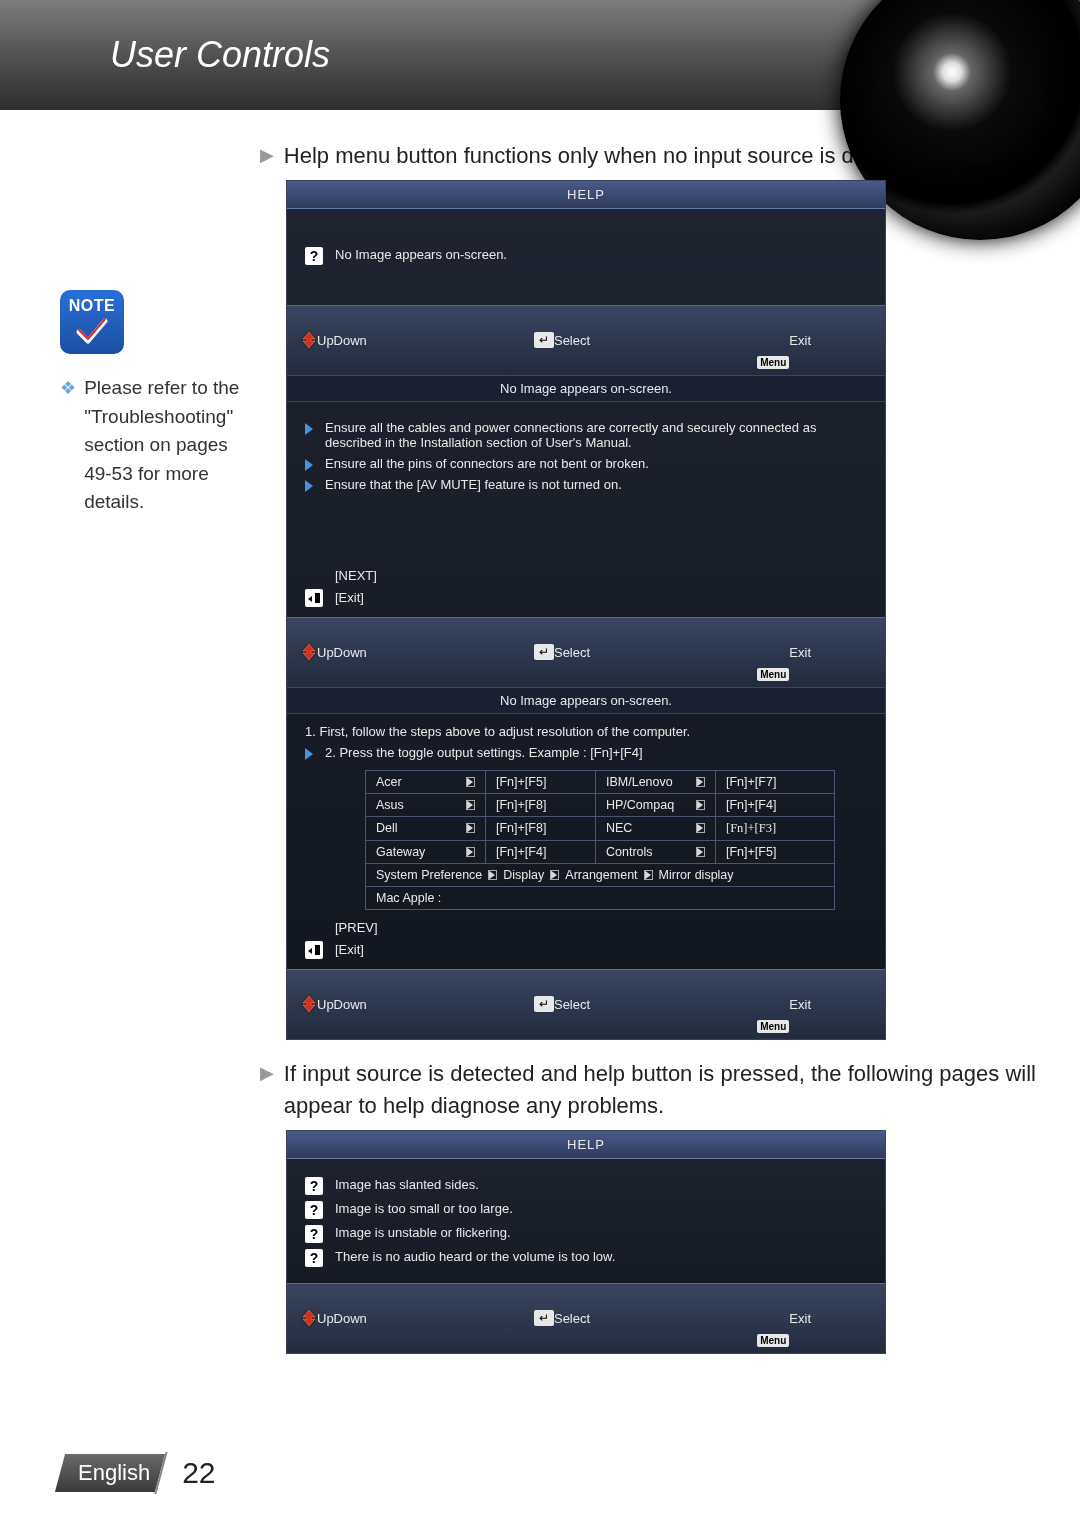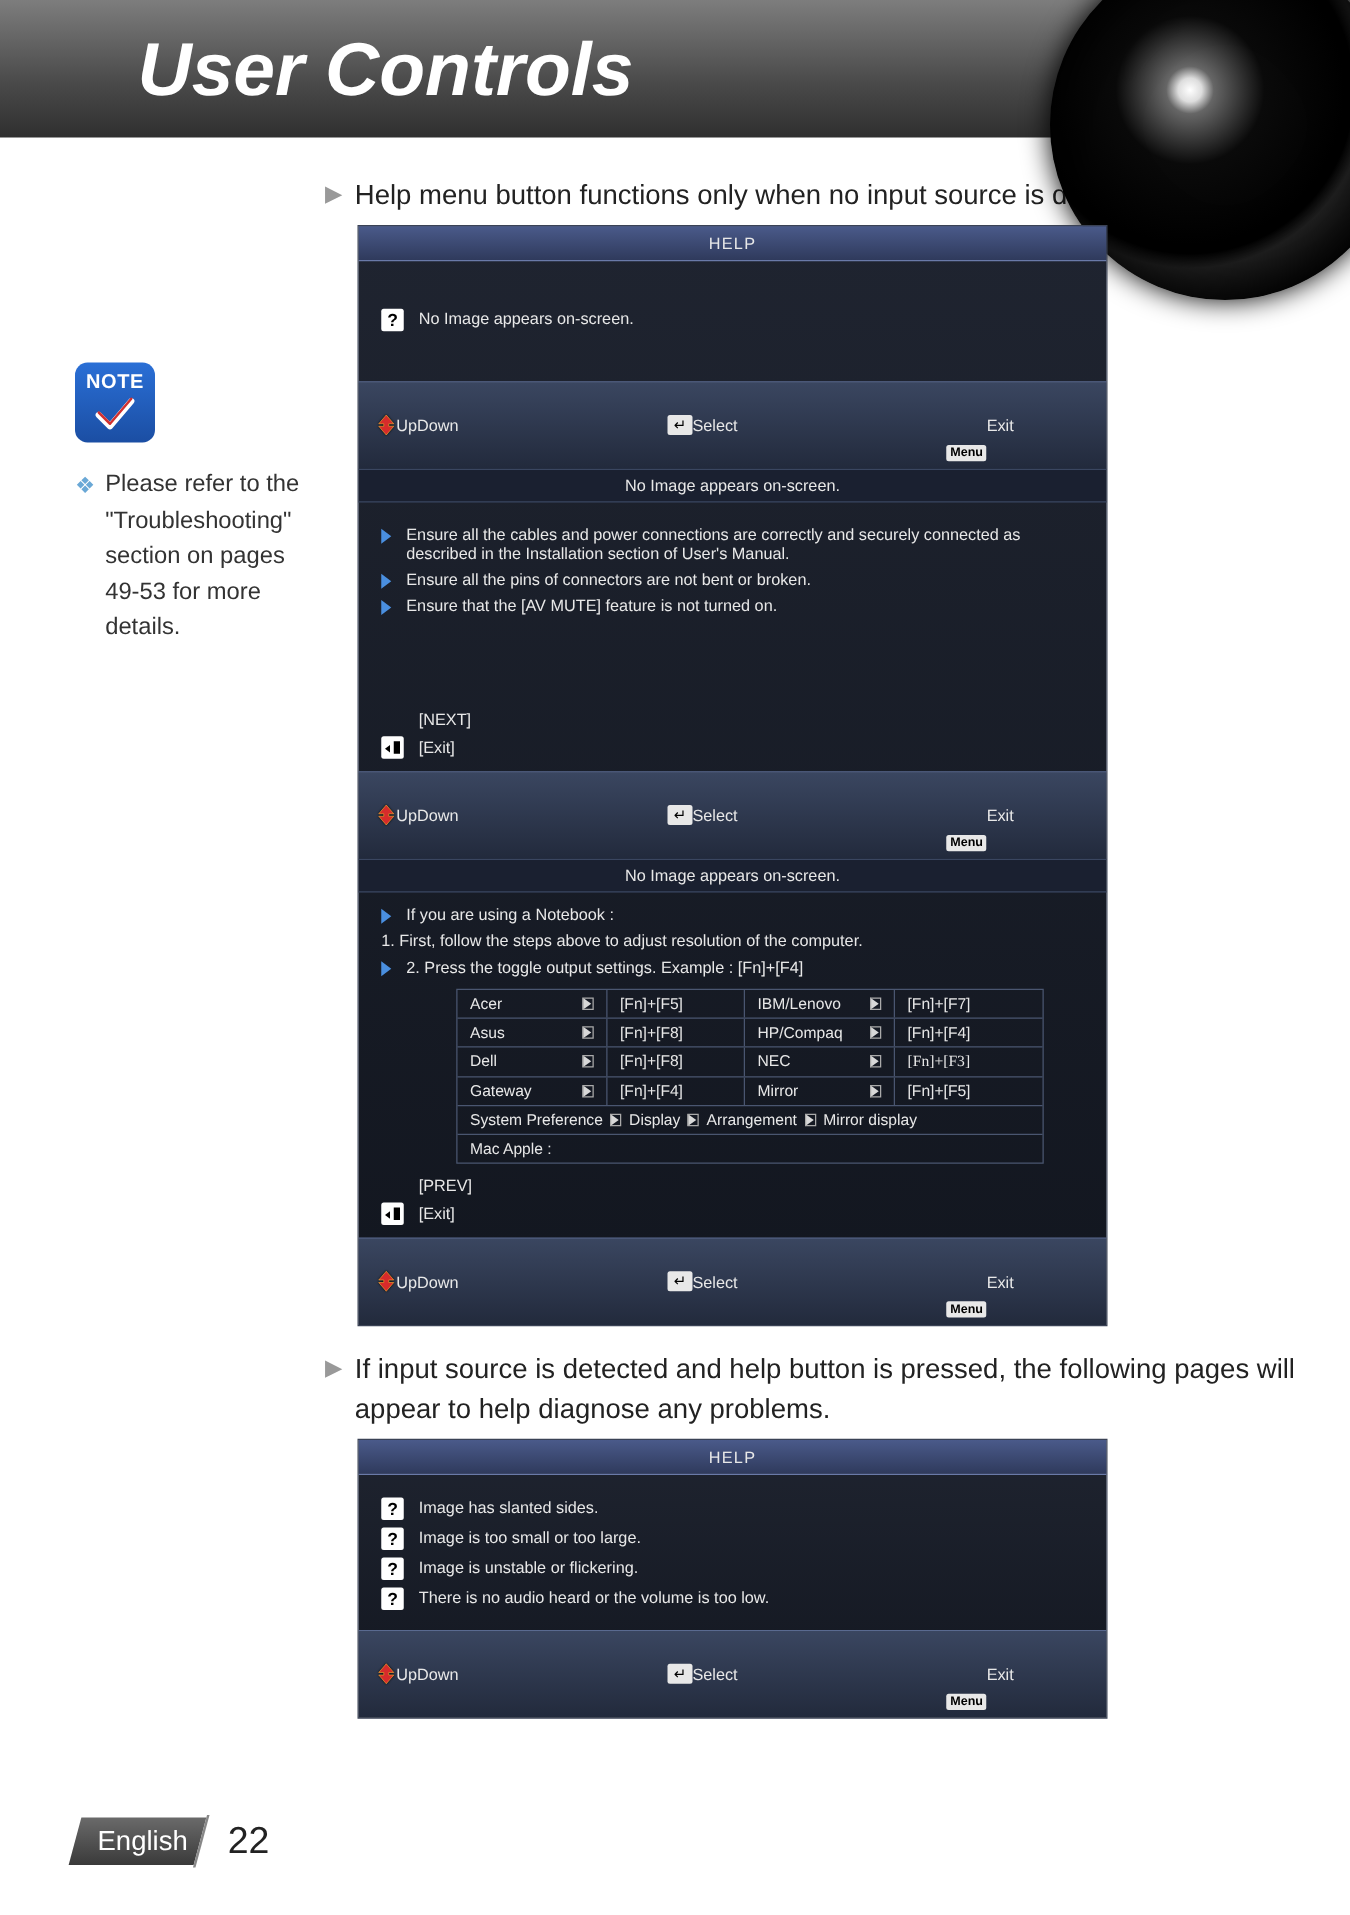--- a/index.html
+++ b/index.html
@@ -14,22 +14,22 @@
   .page { position: relative; width: 100%; height: 100%; padding-bottom: 60px; }
   .header-band {
     position: relative;
     height: 110px;
     background: linear-gradient(#7d7d7d, #4a4a4a 60%, #2f2f2f);
     display: flex;
     align-items: center;
     padding-left: 110px;
   }
   .header-title {
-    font-size: 60px;
-    font-weight: bold;
+    font-size: 36px;
+    font-weight: normal;
     font-style: italic;
     color: #fff;
   }
   .lens-corner {
     position: absolute;
     top: -40px;
     right: -40px;
     width: 280px;
     height: 280px;
     border-radius: 50%;
@@ -259,24 +259,20 @@
           <span class="fb-enter">↵</span>
           <span>Select</span>
           <span class="spacer"></span>
           <span class="fb-menu">Menu</span>
           <span>Exit</span>
           <span style="width:60px"></span>
         </div>
 
         <div class="osd-section-head">No Image appears on-screen.</div>
         <div class="osd-body" style="padding-top:10px;">
-          <div class="osd-row tight">
-              <span class="blue-caret"></span>
-              <span>If you are using a Notebook :</span>
-            </div>
           <div class="osd-row tight" style="">
               <span>1. First, follow the steps above to adjust resolution of the computer.</span>
             </div>
           <div class="osd-row tight">
               <span class="blue-caret"></span>
               <span>2. Press the toggle output settings. Example : [Fn]+[F4]</span>
             </div>
 
           <div class="brand-table">
             <div class="bt-row">
@@ -315,21 +311,21 @@
                 </div>
               <div class="bt-cell bt-key" style="border-right:none;font-family:Liberation Serif, serif;">[Fn]+[F3]</div>
             </div>
             <div class="bt-row">
               <div class="bt-cell bt-brand">
                   <span>Gateway</span>
                   <span class="rarrow"></span>
                 </div>
               <div class="bt-cell bt-key">[Fn]+[F4]</div>
               <div class="bt-cell bt-brand">
-                  <span>Mirror</span>
+                  <span>Controls</span>
                   <span class="rarrow"></span>
                 </div>
               <div class="bt-cell bt-key" style="border-right:none;">[Fn]+[F5]</div>
             </div>
             <div class="bt-row">
                 <div class="bt-cell bt-full">
               <span>System Preference</span>
                   <span class="rarrow"></span>
               <span>Display</span>
                   <span class="rarrow"></span>

